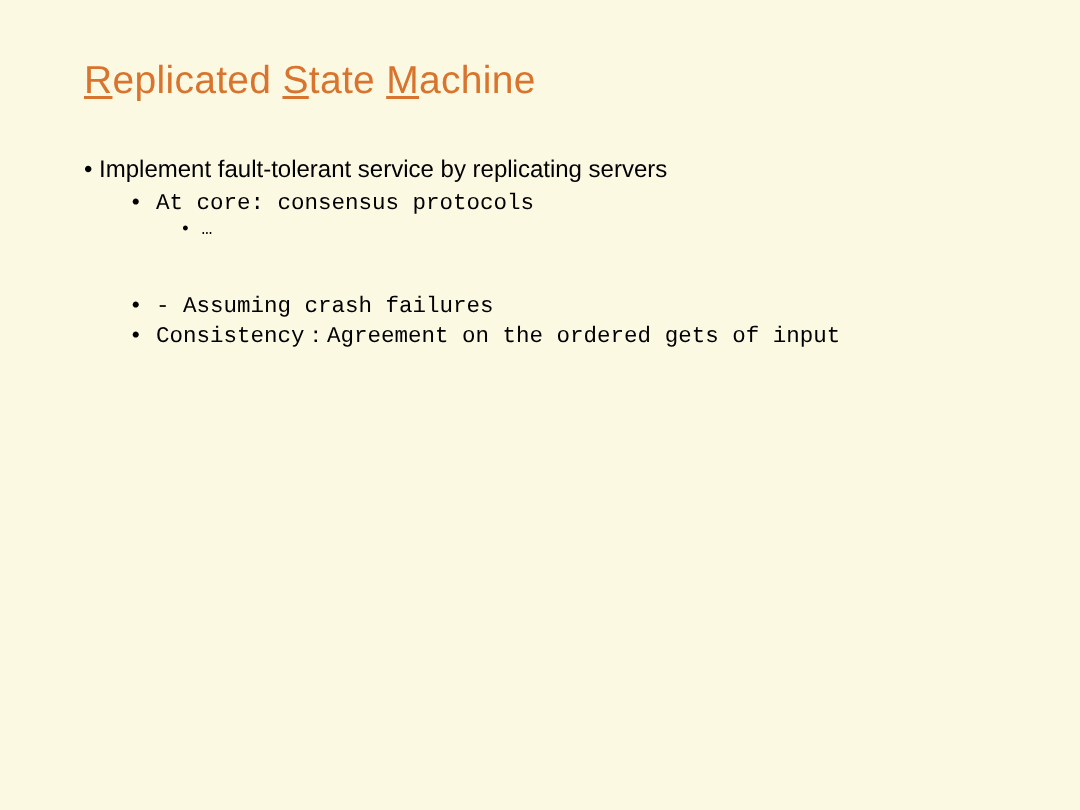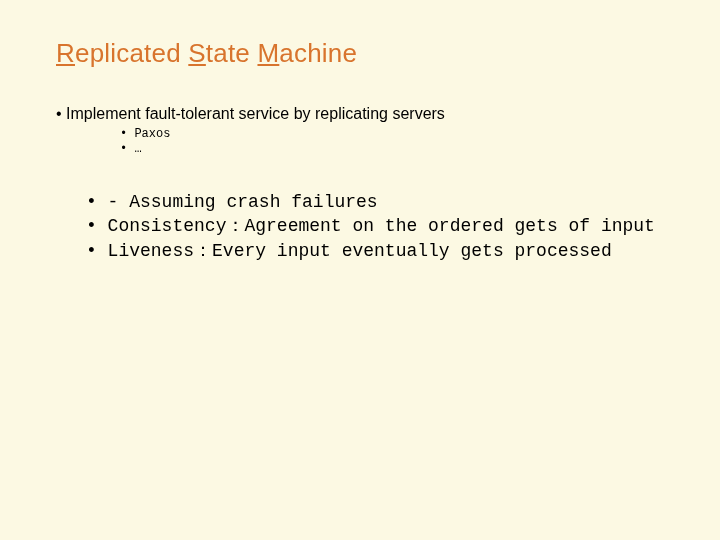--- a/index.html
+++ b/index.html
@@ -43,21 +43,21 @@
     font-size: 15px;
   }
   .b-l3 {
     margin: 1px 0 1px 64px;
     font-family: "Courier New", Courier, monospace;
     font-size: 12px;
   }
   .b-l2b {
     margin: 1px 0 1px 30px;
     font-family: "Courier New", Courier, monospace;
-    font-size: 18px;
+    font-size: 15px;
   }
   .gap {
     height: 34px;
   }
   .bullet::before {
     content: "• ";
   }
   .bold {
     font-weight: normal;
   }
@@ -72,35 +72,32 @@
     <span class="ul">S</span><span>tate</span>
     <span class="ul">M</span><span>achine</span>
   </h1>
 
   <div class="body">
 
     <div class="b-l1 bullet">
       <span>Implement fault-tolerant service by replicating servers</span>
     </div>
 
+    <div class="b-l2 bullet">
+      <span>At core: consensus protocols</span>
+    </div>
 
-    <div class="b-l3 bullet">
-      <span>Paxos</span>
-    </div>
     <div class="b-l3 bullet">
       <span>…</span>
     </div>
 
     <div class="gap"></div>
 
 
     <div class="b-l2b bullet">
       <span>- Assuming crash failures</span>
     </div>
     <div class="b-l2b bullet">
       <span class="bold">Consistency：</span><span>Agreement on the ordered gets of input</span>
     </div>
-    <div class="b-l2b bullet">
-      <span class="bold">Liveness：</span><span>Every input eventually gets processed</span>
-    </div>
 
   </div>
 </div>
 
 </body></html>

